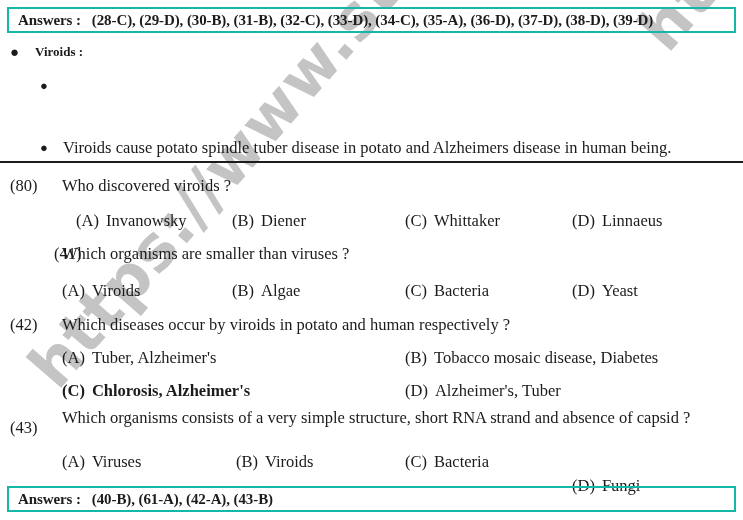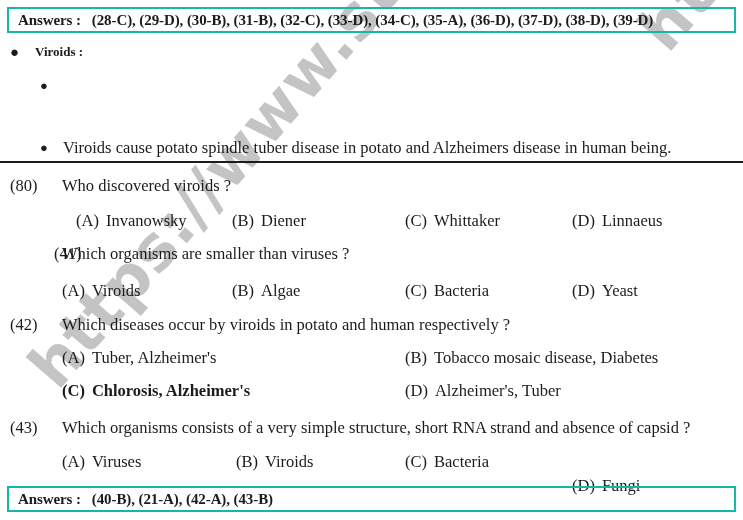--- a/index.html
+++ b/index.html
@@ -66,26 +66,26 @@
       <div class="opt" style="left: 232px; top: 280px;"><span class="optlab">(B)</span><span class="opttext">Algae</span></div>
       <div class="opt" style="left: 405px; top: 280px;"><span class="optlab">(C)</span><span class="opttext">Bacteria</span></div>
       <div class="opt" style="left: 572px; top: 280px;"><span class="optlab">(D)</span><span class="opttext">Yeast</span></div>
       <div class="qnum" style="left: 10px; top: 314px;">(42)</div>
       <div class="qtext" style="left: 62px; top: 314px;">Which diseases occur by viroids in potato and human respectively ?</div>
       <div class="opt" style="left: 62px; top: 347px;"><span class="optlab">(A)</span><span class="opttext">Tuber, Alzheimer's</span></div>
       <div class="opt" style="left: 405px; top: 347px;"><span class="optlab">(B)</span><span class="opttext">Tobacco mosaic disease, Diabetes</span></div>
       <div class="opt" style="left: 62px; top: 380px; font-weight: bold;"><span class="optlab">(C)</span><span class="opttext">Chlorosis, Alzheimer's</span></div>
       <div class="opt" style="left: 405px; top: 380px;"><span class="optlab">(D)</span><span class="opttext">Alzheimer's, Tuber</span></div>
       <div class="qnum" style="left: 10px; top: 417px;">(43)</div>
-      <div class="qtext" style="left: 62px; top: 417px; font-family: Liberation Serif, serif;">Which organisms consists of a very simple structure, short RNA strand and absence of capsid ?</div>
+      <div class="qtext" style="left: 62px; top: 407px; font-family: Liberation Serif, serif;">Which organisms consists of a very simple structure, short RNA strand and absence of capsid ?</div>
       <div class="opt" style="left: 62px; top: 451px;"><span class="optlab">(A)</span><span class="opttext">Viruses</span></div>
       <div class="opt" style="left: 236px; top: 451px;"><span class="optlab">(B)</span><span class="opttext">Viroids</span></div>
       <div class="opt" style="left: 405px; top: 451px;"><span class="optlab">(C)</span><span class="opttext">Bacteria</span></div>
       <div class="opt" style="left: 572px; top: 451px; margin-top: 24px;"><span class="optlab">(D)</span><span class="opttext">Fungi</span></div>
     </div>
 
   <div class="abox" style="top:486px;">
     <span>Answers :</span>
     <span>&nbsp;</span>
-    <span class="avals" id="avals-bottom"><span class="aitem">(40-B)</span>, <span class="aitem">(21-A)</span>, <span class="aitem">(42-A)</span>, <span class="aitem">(43-B)</span></span>
+    <span class="avals" id="avals-bottom"><span class="aitem">(40-B)</span>, <span class="aitem">(61-A)</span>, <span class="aitem">(42-A)</span>, <span class="aitem">(43-B)</span></span>
   </div>
 
 </div>
 
 </body></html>

